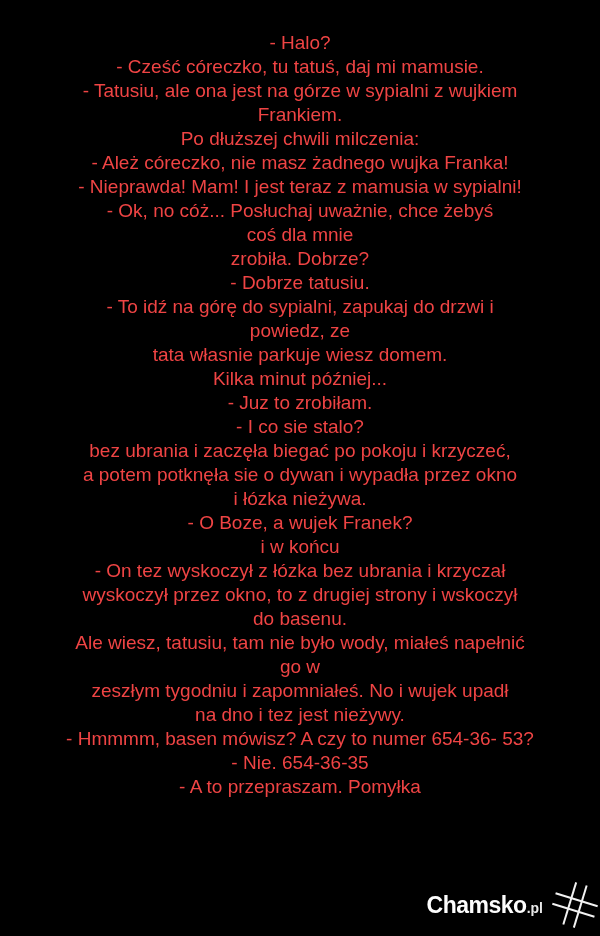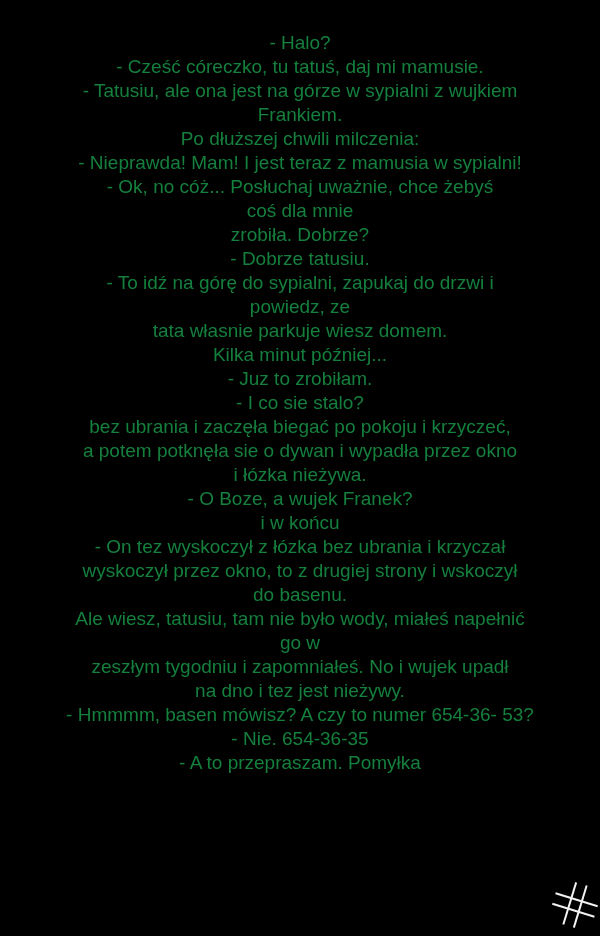--- a/index.html
+++ b/index.html
@@ -57,26 +57,27 @@
     width: 46px;
     height: 48px;
     display: block;
   }
 </style>
 </head>
 <body>
 
 <div class="page" style="background: rgb(0, 0, 0);">
 
-  <div class="joke" style="color: #15803d;">
+  <div class="joke" style="color: #ef4444;">
       <div class="joke-line">- Halo?</div>
       <div class="joke-line">- Cześć córeczko, tu tatuś, daj mi mamusie.</div>
       <div class="joke-line">- Tatusiu, ale ona jest na górze w sypialni z wujkiem</div>
       <div class="joke-line">Frankiem.</div>
       <div class="joke-line">Po dłuższej chwili milczenia:</div>
+      <div class="joke-line">- Ależ córeczko, nie masz żadnego wujka Franka!</div>
       <div class="joke-line">- Nieprawda! Mam! I jest teraz z mamusia w sypialni!</div>
       <div class="joke-line">- Ok, no cóż... Posłuchaj uważnie, chce żebyś</div>
       <div class="joke-line">coś dla mnie</div>
       <div class="joke-line">zrobiła. Dobrze?</div>
       <div class="joke-line">- Dobrze tatusiu.</div>
       <div class="joke-line">- To idź na górę do sypialni, zapukaj do drzwi i</div>
       <div class="joke-line">powiedz, ze</div>
       <div class="joke-line">tata własnie parkuje wiesz domem.</div>
       <div class="joke-line">Kilka minut później...</div>
       <div class="joke-line">- Juz to zrobiłam.</div>
@@ -92,20 +93,21 @@
       <div class="joke-line">Ale wiesz, tatusiu, tam nie było wody, miałeś napełnić</div>
       <div class="joke-line">go w</div>
       <div class="joke-line">zeszłym tygodniu i zapomniałeś. No i wujek upadł</div>
       <div class="joke-line">na dno i tez jest nieżywy.</div>
       <div class="joke-line">- Hmmmm, basen mówisz? A czy to numer 654-36- 53?</div>
       <div class="joke-line">- Nie. 654-36-35</div>
       <div class="joke-line">- A to przepraszam. Pomyłka</div>
     </div>
 
   <div class="footer">
+    <span class="brand-wrap"><span class="brand">Chamsko</span><span class="tld">.pl</span></span>
     <svg class="hash" viewBox="0 0 46 48" aria-hidden="true">
       <g transform="rotate(17 23 24)" stroke="#f2f2f2" stroke-width="2" fill="none" stroke-linecap="butt">
         <line x1="17.5" y1="2" x2="17.5" y2="46"></line>
         <line x1="28.5" y1="2" x2="28.5" y2="46"></line>
         <line x1="1" y1="18.5" x2="45" y2="18.5"></line>
         <line x1="1" y1="29.5" x2="45" y2="29.5"></line>
       </g>
     </svg>
   </div>
 

